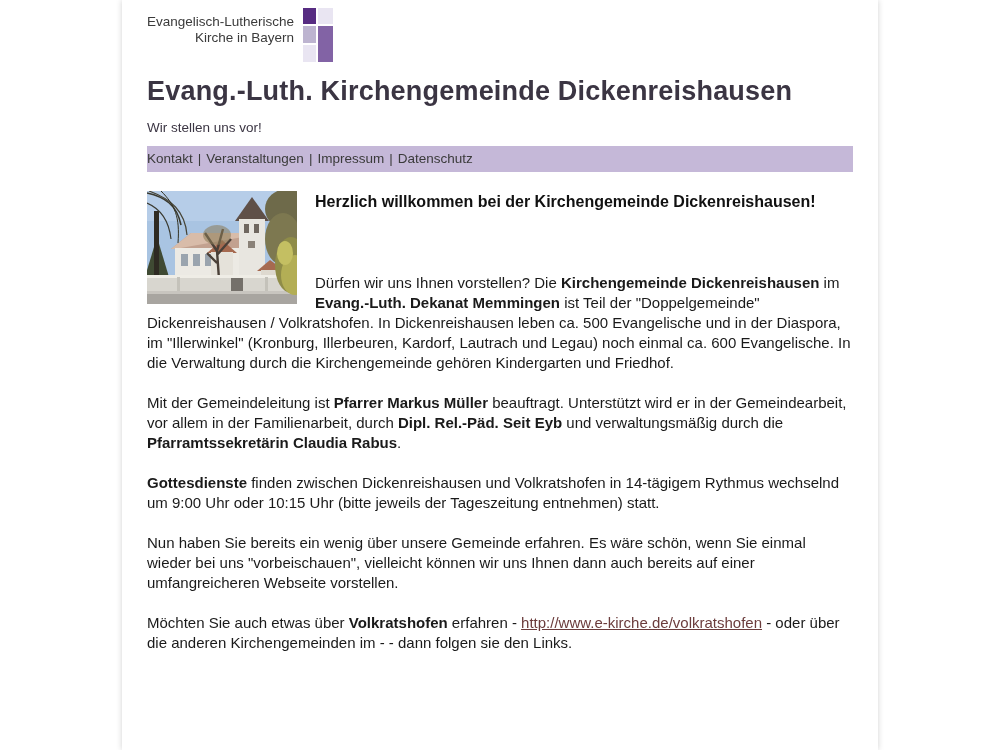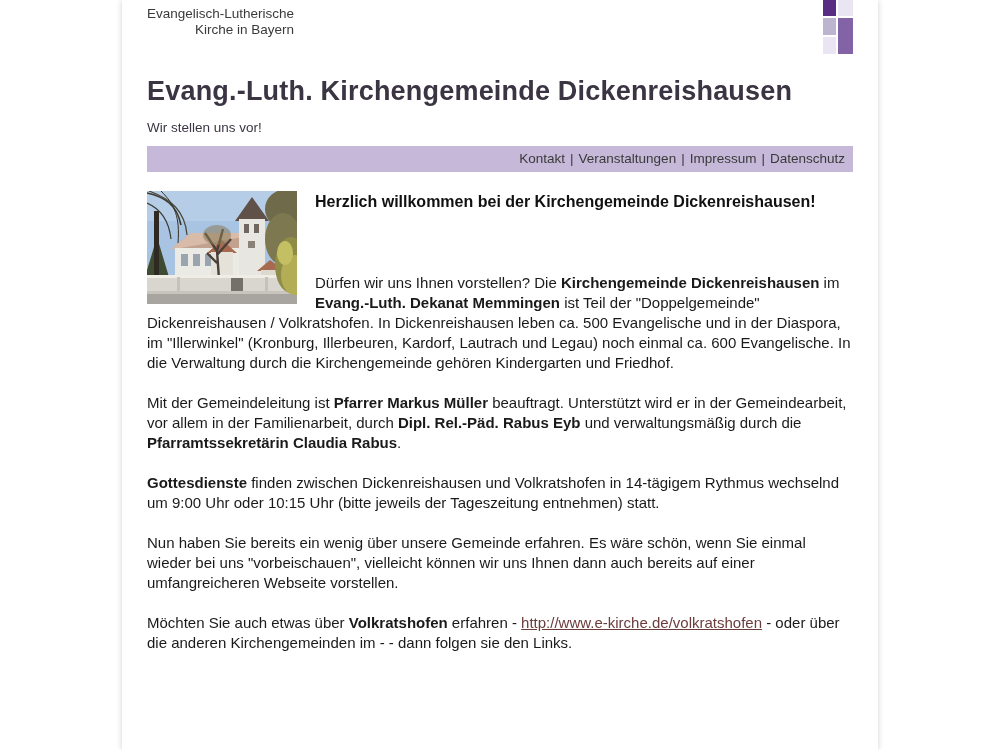--- a/index.html
+++ b/index.html
@@ -15,24 +15,24 @@
     width: 756px;
     min-height: 750px;
     margin: 0 auto;
     padding: 0 25px;
     background: #ffffff;
     box-shadow: 0 0 6px rgba(0,0,0,0.18);
   }
   
   .brand {
     display: flex;
-    justify-content: space-between;
+    justify-content: flex-start;
     align-items: flex-start;
     gap: 9px;
-    padding-top: 0;
+    padding-top: 8px;
     height: 62px;
   }
   .brand-text {
     text-align: right;
     font-size: 13.5px;
     line-height: 16px;
     color: var(--brand-text, #3a3a3a);
     margin-top: 6px;
   }
   .logo-grid { display: flex; gap: 2px; }
@@ -58,21 +58,20 @@
     line-height: 16px;
     margin-top: 14px;
     color: var(--title, #3b3543);
   }
   
   nav {
     margin-top: 10px;
     background: var(--nav-bg, #c5b8d8);
     height: 26px;
     line-height: 26px;
-    text-align: right;
     padding-right: 8px;
     font-size: 13.5px;
     color: #3a3a3a;
   }
   nav a { color: #3a3a3a; text-decoration: none; cursor: pointer; }
   nav .sep { margin: 0 5px; color: #3a3a3a; }
   
   main {
     margin-top: 19px;
     font-size: 15px;
@@ -179,20 +178,20 @@
         <ellipse cx="144" cy="74" rx="16" ry="28" fill="#8f8c48"></ellipse>
         <ellipse cx="148" cy="84" rx="14" ry="20" fill="#b3ae55"></ellipse>
         <ellipse cx="138" cy="62" rx="8" ry="12" fill="#c4bf62"></ellipse>
       </svg>
     </div>
 
     <h2>Herzlich willkommen bei der Kirchengemeinde Dickenreishausen!</h2>
 
     <div id="paragraphs">
         <p>Dürfen wir uns Ihnen vorstellen? Die <b>Kirchengemeinde Dickenreishausen</b> im <b>Evang.-Luth. Dekanat Memmingen</b> ist Teil der "Doppelgemeinde" Dickenreishausen / Volkratshofen. In Dickenreishausen leben ca. 500 Evangelische und in der Diaspora, im "Illerwinkel" (Kronburg, Illerbeuren, Kardorf, Lautrach und Legau) noch einmal ca. 600 Evangelische. In die Verwaltung durch die Kirchengemeinde gehören Kindergarten und Friedhof.</p>
-        <p>Mit der Gemeindeleitung ist <b>Pfarrer Markus Müller</b> beauftragt. Unterstützt wird er in der Gemeindearbeit, vor allem in der Familienarbeit, durch <b>Dipl. Rel.-Päd. Rabus Eyb</b> und verwaltungsmäßig durch die <b>Pfarramtssekretärin Claudia Rabus</b>.</p>
+        <p>Mit der Gemeindeleitung ist <b>Pfarrer Markus Müller</b> beauftragt. Unterstützt wird er in der Gemeindearbeit, vor allem in der Familienarbeit, durch <b>Dipl. Rel.-Päd. Seit Eyb</b> und verwaltungsmäßig durch die <b>Pfarramtssekretärin Claudia Rabus</b>.</p>
         <p><b>Gottesdienste</b> finden zwischen Dickenreishausen und Volkratshofen in 14-tägigem Rythmus wechselnd um 9:00 Uhr oder 10:15 Uhr (bitte jeweils der Tageszeitung entnehmen) statt.</p>
         <p>Nun haben Sie bereits ein wenig über unsere Gemeinde erfahren. Es wäre schön, wenn Sie einmal wieder bei uns "vorbeischauen", vielleicht können wir uns Ihnen dann auch bereits auf einer umfangreicheren Webseite vorstellen.</p>
         <p>Möchten Sie auch etwas über <b>Volkratshofen</b> erfahren - <a>http://www.e-kirche.de/volkratshofen</a> - oder über die anderen Kirchengemeinden im  -  - dann folgen sie den Links.</p>
       </div>
   </main>
 
 </div>
 
 </body></html>

